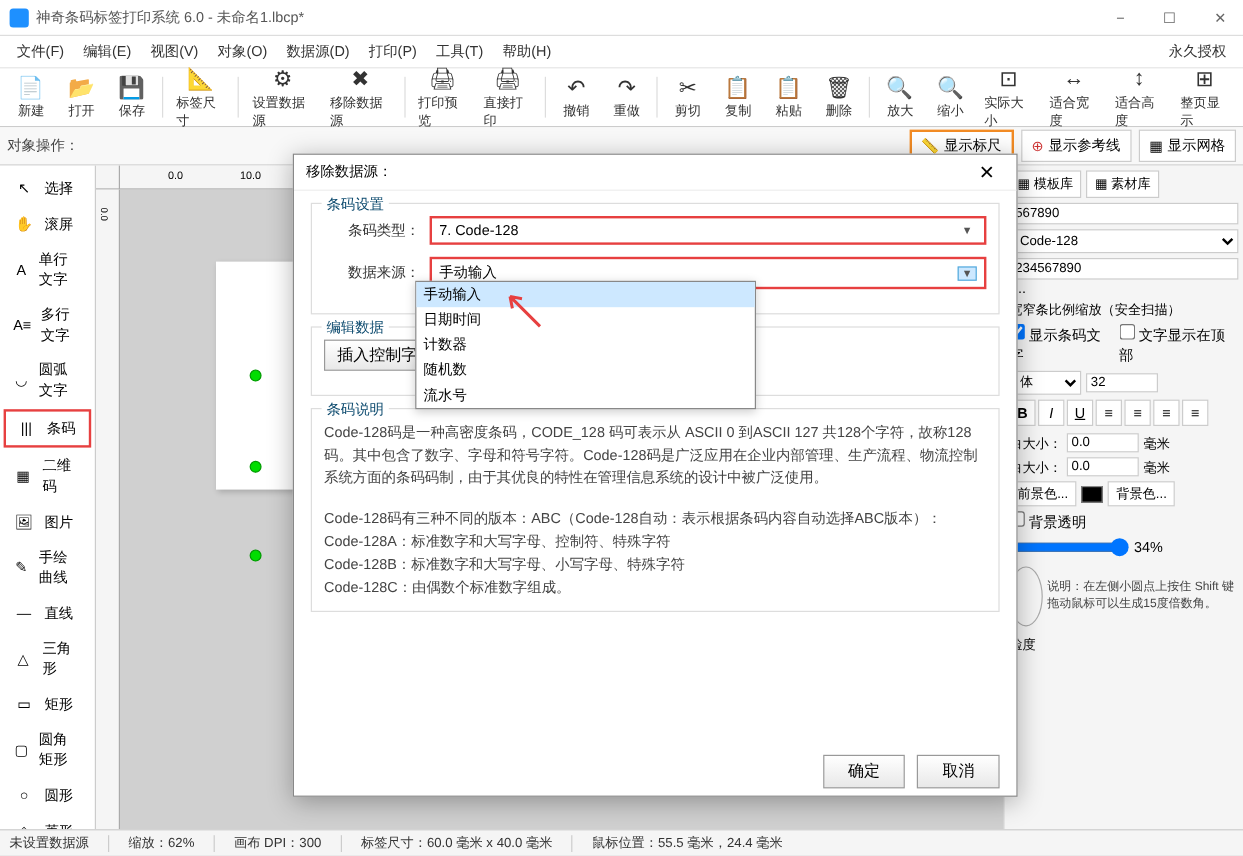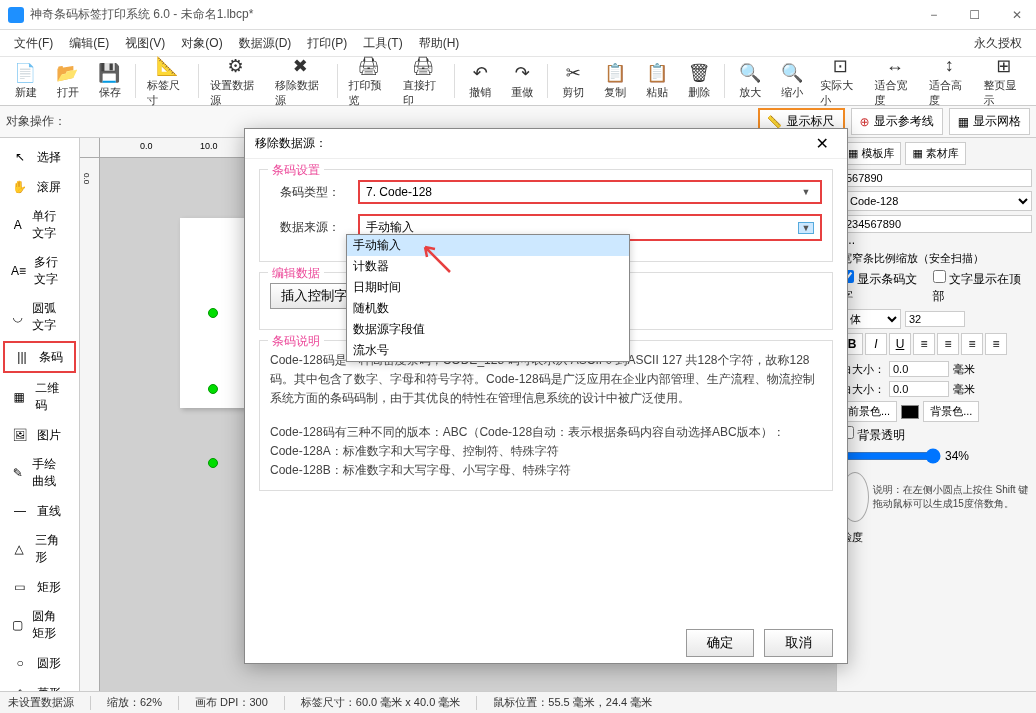--- a/index.html
+++ b/index.html
@@ -70,23 +70,23 @@
     
     .statusbar { position: absolute; bottom: 0; left: 0; right: 0; height: 22px; background: #f5f5f5; border-top: 1px solid #ccc; display: flex; align-items: center; padding: 0 8px; gap: 16px; font-size: 11px; color: #333; text-align: center; }
     .statusbar .sep2 { width: 1px; height: 14px; background: #ccc; }
     
     
     .modal-overlay { position: absolute; top: 128px; left: 244px; width: 604px; height: 536px; background: #fff; border: 1px solid #888; box-shadow: 0 4px 20px rgba(0,0,0,.3); z-index: 1000; display: flex; flex-direction: column; }
     .modal-title { height: 30px; display: flex; align-items: center; padding: 0 10px; border-bottom: 1px solid #eee; }
     .modal-title .close-x { margin-left: auto; font-size: 16px; cursor: pointer; padding: 2px 8px; }
     .modal-body { flex: 1; padding: 10px 14px; overflow: auto; }
     .modal-body .group { border: 1px solid #ddd; padding: 10px; margin-bottom: 10px; position: relative; }
-    .modal-body .group-label { position: absolute; top: -8px; left: 8px; background: #fff; padding: 0 4px; font-size: 12px; color: #ec4899; }
+    .modal-body .group-label { position: absolute; top: -8px; left: 8px; background: #fff; padding: 0 4px; font-size: 12px; color: #0c4a6e; }
     .modal-body .form-row { display: flex; align-items: center; margin-bottom: 10px; gap: 8px; }
-    .modal-body .form-label { width: 80px; text-align: center; color: #333; }
+    .modal-body .form-label { width: 80px; text-align: right; color: #333; }
     .modal-body .form-input { flex: 1; border: 1px solid #999; padding: 3px 6px; font-size: 12px; background: #fff; position: relative; }
     .modal-body .form-input.red { border: 2px solid #e74040; }
     .modal-body .combo { display: flex; align-items: center; }
     .modal-body .combo-arrow { width: 16px; text-align: center; font-size: 9px; color: #555; }
     .modal-body .textarea { width: 100%; height: 130px; border: 1px solid #999; padding: 4px; font-size: 12px; resize: none; }
     .modal-body .insert-btn { padding: 3px 10px; border: 1px solid #999; background: linear-gradient(#fff,#e8e8e8); cursor: pointer; }
     .modal-body .desc-text { color: #444; line-height: 1.6; font-size: 12px; }
     .modal-footer { height: 40px; display: flex; justify-content: flex-end; align-items: center; padding: 0 14px; gap: 10px; }
     .modal-footer .btn { padding: 4px 20px; border: 1px solid #999; background: linear-gradient(#fff,#e8e8e8); cursor: pointer; }
     
@@ -436,32 +436,32 @@
         <button class="insert-btn">插入控制字</button>
       </div>
     </div>
     <div class="group">
       <div class="group-label">条码说明</div>
       <div class="desc-text">Code-128码是一种高密度条码，CODE_128 码可表示从 ASCII 0 到ASCII 127 共128个字符，故称128码。其中包含了数字、字母和符号字符。Code-128码是广泛应用在企业内部管理、生产流程、物流控制系统方面的条码码制，由于其优良的特性在管理信息系统的设计中被广泛使用。</div>
       <br>
       <div class="desc-text">Code-128码有三种不同的版本：ABC（Code-128自动：表示根据条码内容自动选择ABC版本）：</div>
       <div class="desc-text">Code-128A：标准数字和大写字母、控制符、特殊字符</div>
       <div class="desc-text">Code-128B：标准数字和大写字母、小写字母、特殊字符</div>
+      <div class="desc-text">Code-128C：由偶数个标准数字组成。</div>
     </div>
   </div>
   <div class="modal-footer">
     <button class="btn">确定</button>
     <button class="btn">取消</button>
   </div>
 </div>
 
 <div class="dropdown" id="dropdown">
     <div class="dd-item hl">手动输入</div>
+    <div class="dd-item">日期时间</div>
     <div class="dd-item">计数器</div>
-    <div class="dd-item">日期时间</div>
     <div class="dd-item">随机数</div>
-    <div class="dd-item">数据源字段值</div>
     <div class="dd-item">流水号</div>
   </div>
 
 <svg class="red-arrow" width="40" height="40">
   <path d="M5 5 L30 30 M5 5 L15 7 M5 5 L7 15" stroke="#e74040" stroke-width="2.5" fill="none"></path>
 </svg>
 
 </body></html>

